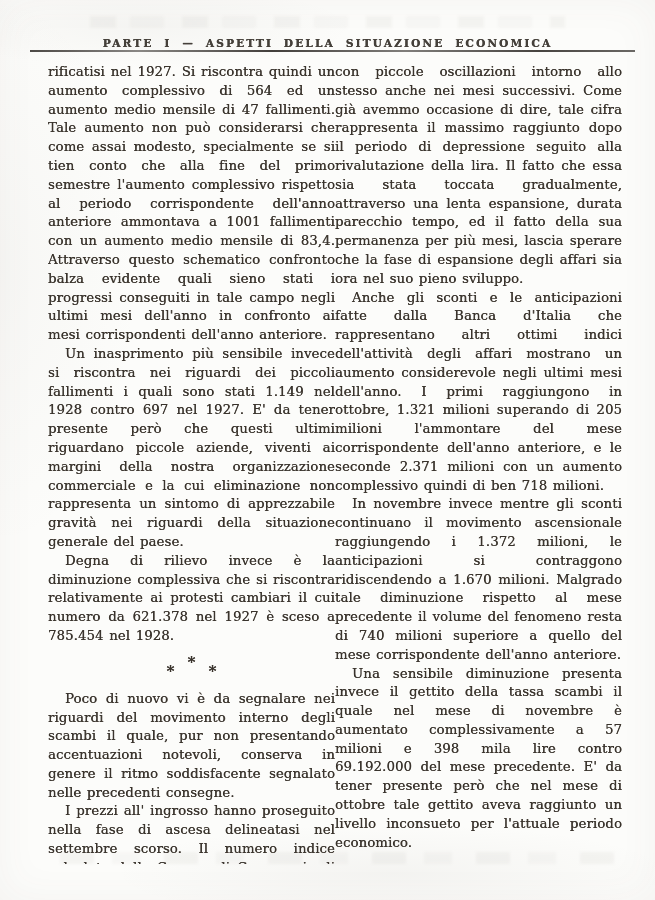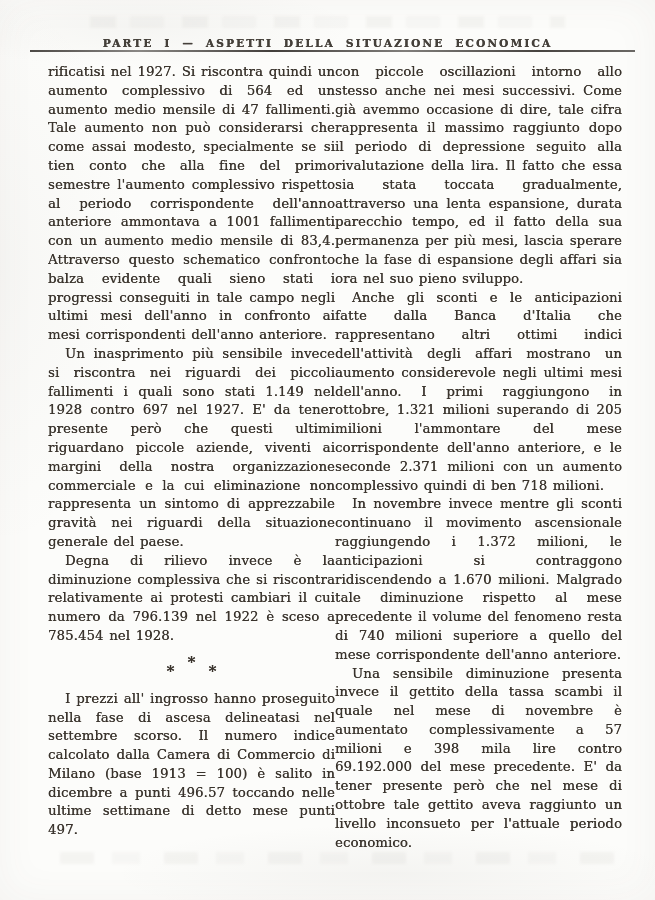--- a/index.html
+++ b/index.html
@@ -106,28 +106,29 @@
     <span class="running-title">PARTE I — ASPETTI DELLA SITUAZIONE ECONOMICA</span>
   </div>
 
   <div class="rule"></div>
 
   <div class="columns">
 
     <div class="col">
       <p class="cont">rificatisi nel 1927. Si riscontra quindi un aumento complessivo di 564 ed un aumento medio mensile di 47 fallimenti. Tale aumento non può considerarsi che come assai modesto, specialmente se si tien conto che alla fine del primo semestre l'aumento complessivo rispetto al periodo corrispondente dell'anno anteriore ammontava a 1001 fallimenti con un aumento medio mensile di 83,4. Attraverso questo schematico confronto balza evidente quali sieno stati i progressi conseguiti in tale campo negli ultimi mesi dell'anno in confronto ai mesi corrispondenti dell'anno anteriore.</p>
       <p>Un inasprimento più sensibile invece si riscontra nei riguardi dei piccoli fallimenti i quali sono stati 1.149 nel 1928 contro 697 nel 1927. E' da tener presente però che questi ultimi riguardano piccole aziende, viventi ai margini della nostra organizzazione commerciale e la cui eliminazione non rappresenta un sintomo di apprezzabile gravità nei riguardi della situazione generale del paese.</p>
-      <p>Degna di rilievo invece è la diminuzione complessiva che si riscontra relativamente ai protesti cambiari il cui numero da 796.139 nel 1922 è sceso a 785.454 nel 1928.</p>
+      <p>Degna di rilievo invece è la diminuzione complessiva che si riscontra relativamente ai protesti cambiari il cui numero da 621.378 nel 1927 è sceso a 785.454 nel 1928.</p>
 
       <div class="asterism">
         <span class="ast low">*</span>
         <span class="ast raised">*</span>
         <span class="ast low">*</span>
       </div>
 
+      <p>Poco di nuovo vi è da segnalare nei riguardi del movimento interno degli scambi il quale, pur non presentando accentuazioni notevoli, conserva in genere il ritmo soddisfacente segnalato nelle precedenti consegne.</p>
       <p>I prezzi all' ingrosso hanno proseguito nella fase di ascesa delineatasi nel settembre scorso. Il numero indice calcolato dalla Camera di Commercio di Milano (base 1913 = 100) è salito in dicembre a punti 496.57 toccando nelle ultime settimane di detto mese punti 497.</p>
 
     </div>
 
     <div class="col">
       <p class="cont">con piccole oscillazioni intorno allo stesso anche nei mesi successivi. Come già avemmo occasione di dire, tale cifra rappresenta il massimo raggiunto dopo il periodo di depressione seguito alla rivalutazione della lira. Il fatto che essa sia stata toccata gradualmente, attraverso una lenta espansione, durata parecchio tempo, ed il fatto della sua permanenza per più mesi, lascia sperare che la fase di espansione degli affari sia ora nel suo pieno sviluppo.</p>
       <p>Anche gli sconti e le anticipazioni fatte dalla Banca d'Italia che rappresentano altri ottimi indici dell'attività degli affari mostrano un aumento considerevole negli ultimi mesi dell'anno. I primi raggiungono in ottobre, 1.321 milioni superando di 205 milioni l'ammontare del mese corrispondente dell'anno anteriore, e le seconde 2.371 milioni con un aumento complessivo quindi di ben 718 milioni.</p>
       <p>In novembre invece mentre gli sconti continuano il movimento ascensionale raggiungendo i 1.372 milioni, le anticipazioni si contraggono ridiscendendo a 1.670 milioni. Malgrado tale diminuzione rispetto al mese precedente il volume del fenomeno resta di 740 milioni superiore a quello del mese corrispondente dell'anno anteriore.</p>
       <p>Una sensibile diminuzione presenta invece il gettito della tassa scambi il quale nel mese di novembre è aumentato complessivamente a 57 milioni e 398 mila lire contro 69.192.000 del mese precedente. E' da tener presente però che nel mese di ottobre tale gettito aveva raggiunto un livello inconsueto per l'attuale periodo economico.</p>
 

